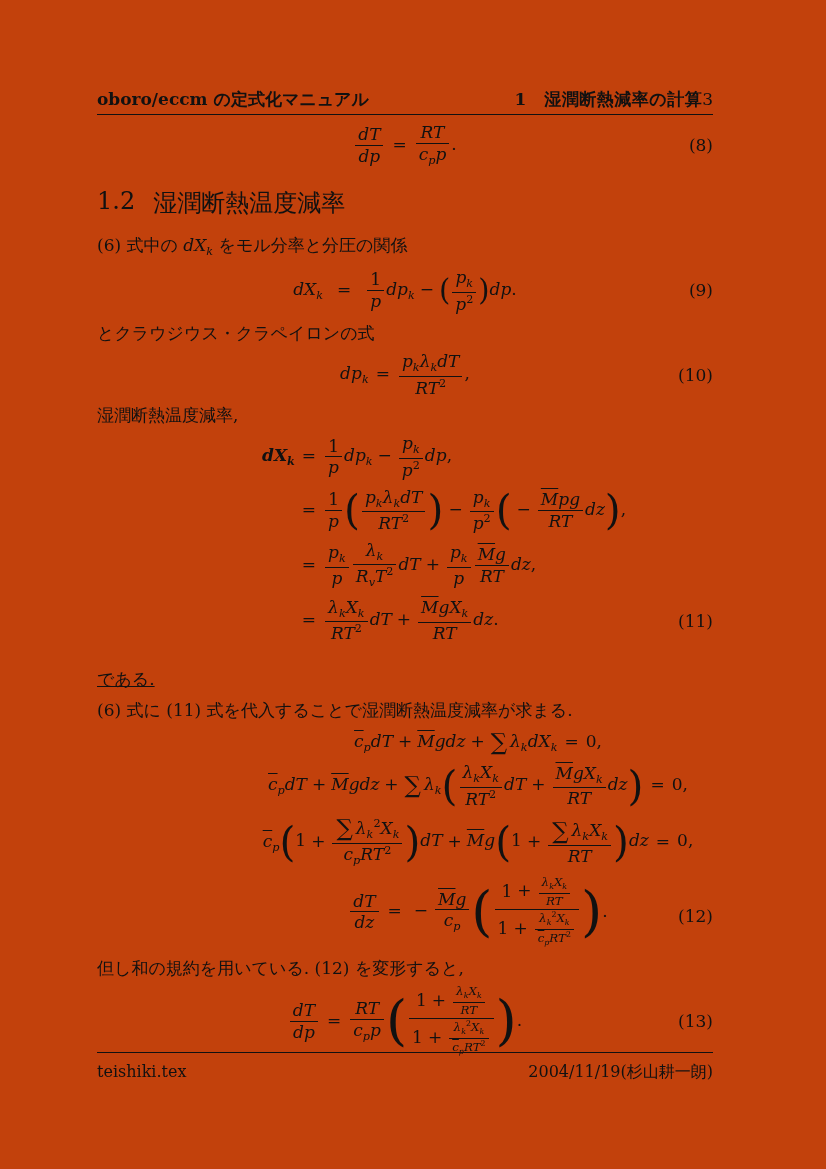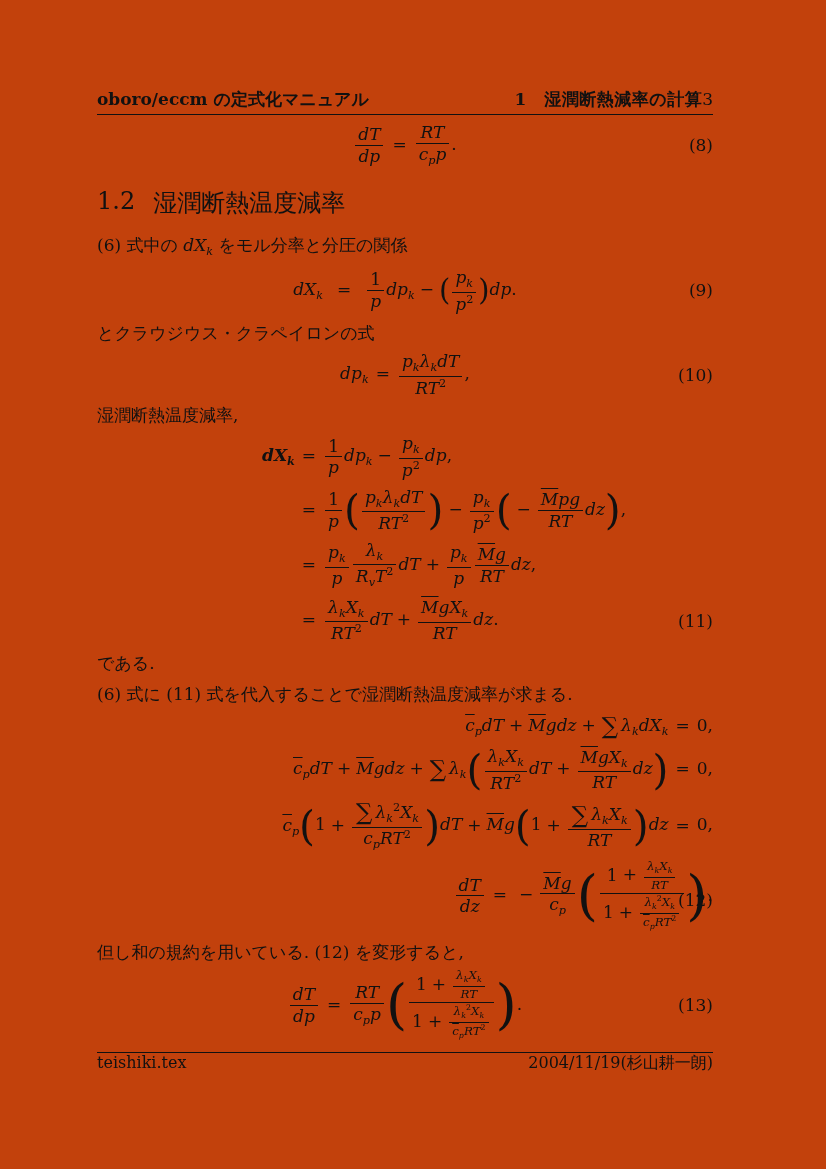--- a/index.html
+++ b/index.html
@@ -15,21 +15,21 @@
   
   .header { padding-top:88px; display:flex; justify-content:space-between; align-items:baseline; font-weight:bold; }
   .hdr-right { display:flex; align-items:baseline; }
   .hdr-sec { letter-spacing:0.5px; }
   .pagenum { font-weight:normal; }
   .hrule { border-top:1.5px solid #111; margin-top:3px; }
 
   
   p.t { line-height:1.25; }
   .p1{margin-top:30px;} .p2{margin-top:16px;} .p3{margin-top:10px;}
-  .p4{margin-top:6px;}  .p5{margin-top:10px;} .p6{margin-top:10px;} .p7{margin-top:10px;}
+  .p4{margin-top:6px;}  .p5{margin-top:26px;text-decoration:underline;} .p6{margin-top:10px;} .p7{margin-top:10px;}
 
   .sec { margin-top:20px; font-size:24px; font-weight:normal; display:flex; gap:18px; }
 
   
   .eq { position:relative; display:flex; justify-content:center; align-items:center; }
   .eq8,.eq9,.eq10 { margin:8px 0; min-height:42px; }
   .eq13 { margin-top:6px; min-height:58px; }
   .tag { position:absolute; right:0; top:50%; transform:translateY(-50%); font-style:normal; }
   .tagb { top:auto; transform:none; }
 
@@ -48,26 +48,26 @@
   .bp2 { font-size:2.4em; }
   .bp3 { font-size:3.2em; }
   .sum { font-size:1.35em; display:inline-block; vertical-align:-0.12em; padding:0 3px 0 1px; }
   .ov { text-decoration:overline; }
 
   
   .eqwrap { position:relative; margin:8px 0; }
   .align { display:grid; grid-template-columns:max-content max-content; row-gap:8px; margin-left:165px; }
   .align .lh { justify-self:end; align-self:center;font-weight:bold; }
   .align .rh { align-self:center; }
-  .stack { display:flex; flex-direction:column; gap:8px; margin-left:146px; align-items:flex-end; }
+  .stack { display:flex; flex-direction:column; gap:8px; margin-left:146px; align-items:center; }
   .b11tag { bottom:12px; }
   .b12tag { bottom:22px; }
 
   
-  .footer { position:absolute; left:97px; width:616px; top:1052px; border-top:1.5px solid #111; padding-top:0;
+  .footer { position:absolute; left:97px; width:616px; top:1052px; border-top:1.5px solid #111; padding-top:9px;
             display:flex; justify-content:space-between; font-size:16px; }
 </style>
 </head>
 <body>
 
 <div class="page">
   <div class="content">
 
     <div class="header">
       <span>oboro/eccm の定式化マニュアル</span>

